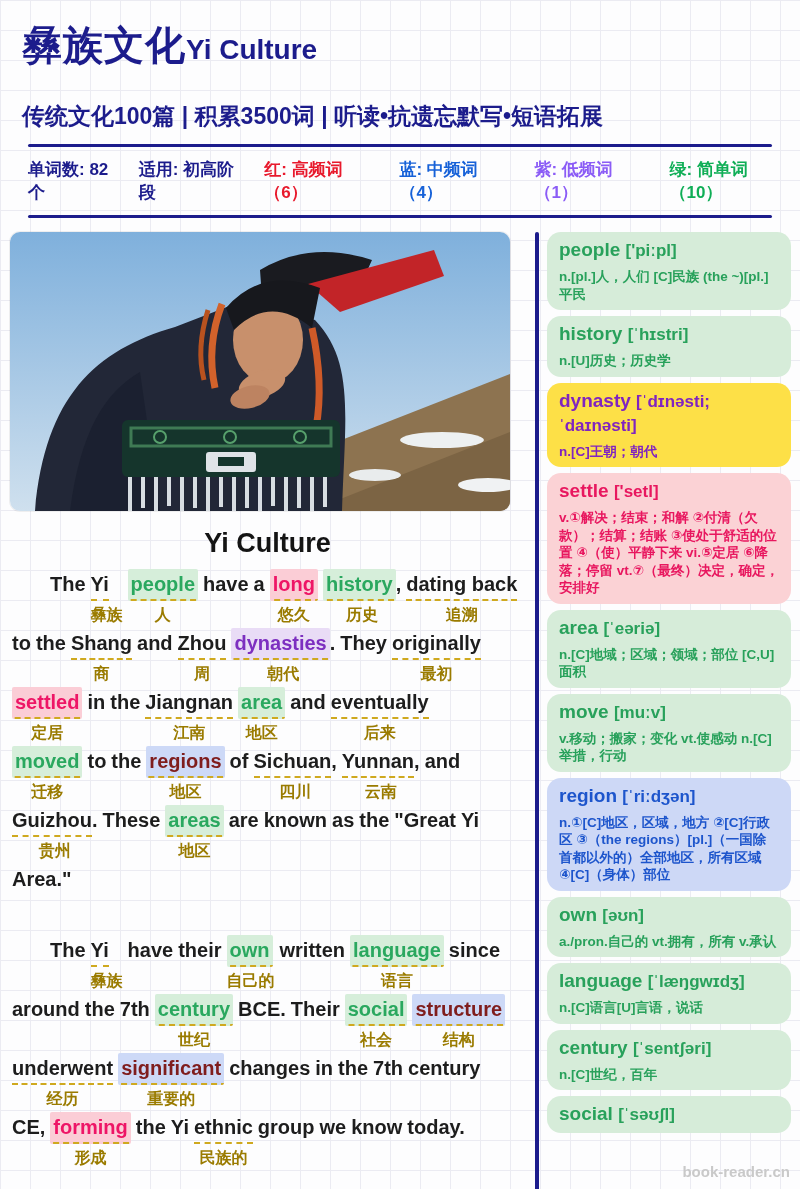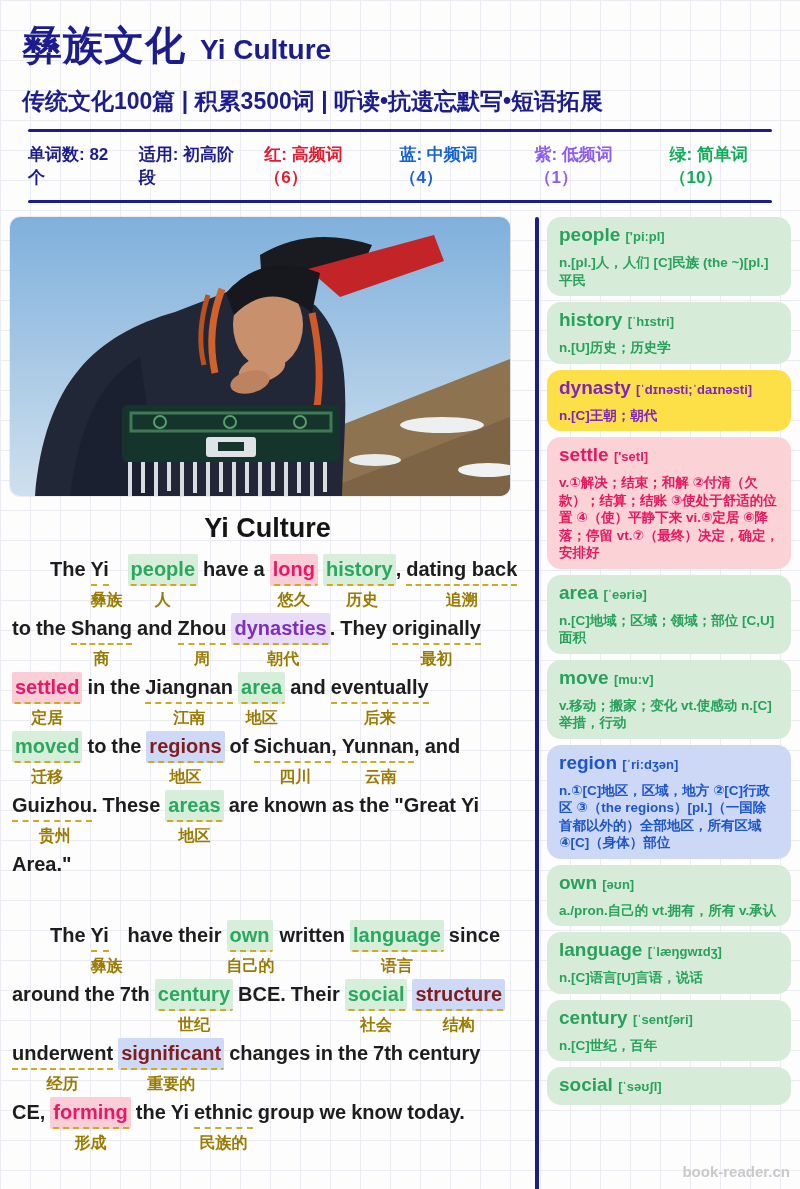--- a/index.html
+++ b/index.html
@@ -10,24 +10,24 @@
     color:#1c1c8c;
     background-color:#fdfdfe;
     background-image:
       linear-gradient(#ebebf2 1px, transparent 1px),
       linear-gradient(90deg, #ebebf2 1px, transparent 1px);
     background-size:30px 30px;
     position:relative;
   }
   
   .header { padding:18px 28px 0 22px; }
-  .title-row { display:flex; align-items:baseline; gap:14px; }
+  .title-row { display:flex; align-items:baseline; }
   .title-zh { font-size:40px; color:#1c1c8c; letter-spacing:1px; }
   .title-en { font-size:28px; color:#1c1c8c; }
-  .subtitle { font-size:23px; color:#1c1c8c; margin-top:13px; }
+  .subtitle { font-size:23px; color:#1c1c8c; margin-top:28px; }
   .rule { height:3px; background:#1c1c8c; margin:12px 28px 0 28px; border-radius:2px; }
   .stats-row { display:flex; align-items:center; gap:14px; font-size:17px; padding:11px 0 0 28px; }
   .stat-navy { color:#1c1c8c; }
   .stat-red { color:#e8192c; }
   .stat-blue { color:#1661d8; }
   .stat-purple { color:#8b5cf6; }
   .stat-green { color:#0fae56; }
   .rule2 { margin-top:11px; }
   
   .content { display:flex; align-items:stretch; margin-top:14px; height:997px; }
@@ -50,21 +50,21 @@
   .tail { color:#1d1d1d; }
   .hl { padding:0 3px; border-radius:2px; }
   .hl-green  { background:#d6eeda; color:#2aa85f; }
   .hl-pink   { background:#fbcdd6; color:#ee1566; }
   .hl-purple { background:#e9dcf6; color:#7d2fc0; }
   .hl-blue   { background:#cdd9f7; color:#7f1d1d; }
   .tok .a { display:block; height:27px; font-size:16px; line-height:27px; color:#9a7b00; }
   
   .card { border-radius:14px; padding:6px 12px 7px 12px; }
   .card-title { font-size:19px; line-height:23px; }
-  .card-title .ipa { font-size:13px; }
+  .card-title .ipa { font-size:17px; }
   .card-def { font-size:13.5px; line-height:17.5px; margin-top:6px; }
   .card-green  { background:#d6ecd9; color:#28a15b; }
   .card-red    { background:#fbd2d5; color:#e8175f; }
   .card-purple { background:#fde047; color:#8024c0; }
   .card-blue   { background:#cdd8f6; color:#1d55cc; }
   
   .watermark { position:absolute; right:10px; bottom:9px; font-size:15px; color:#c9c9c9; font-weight:bold; z-index:5; }
 </style>
 </head>
 <body>

